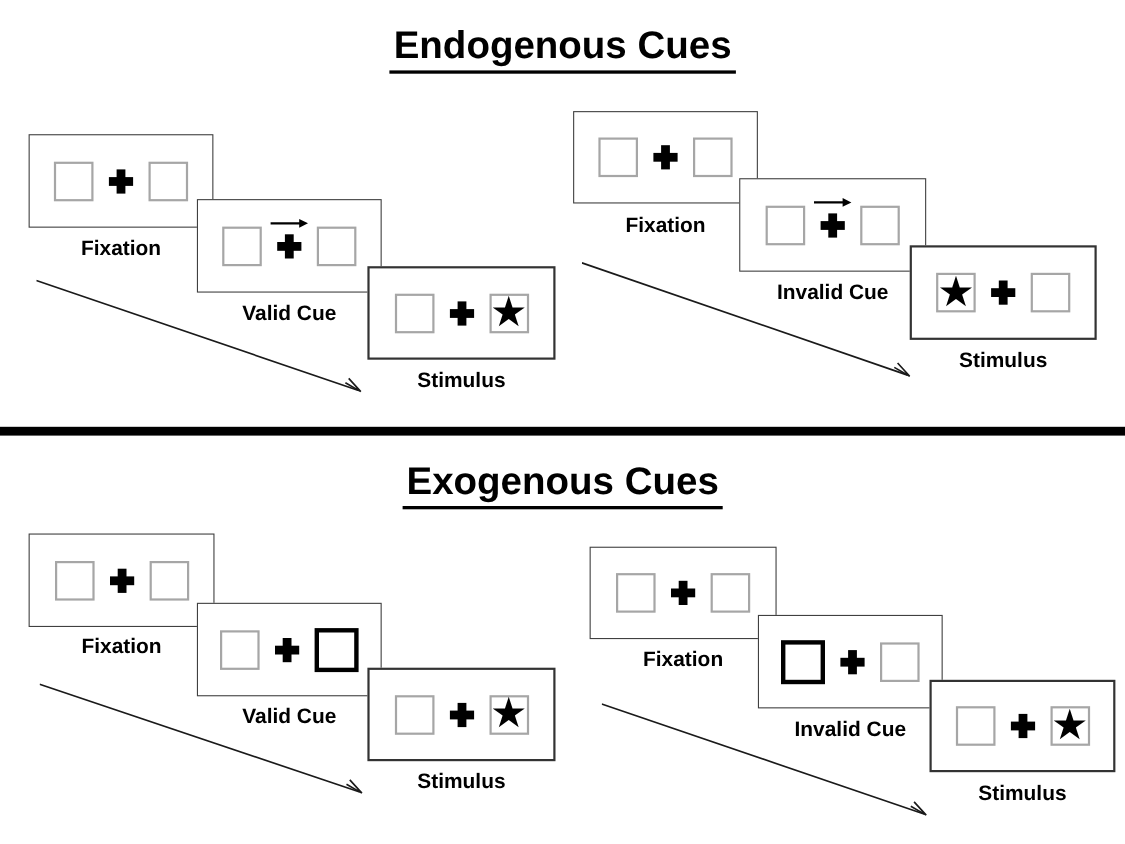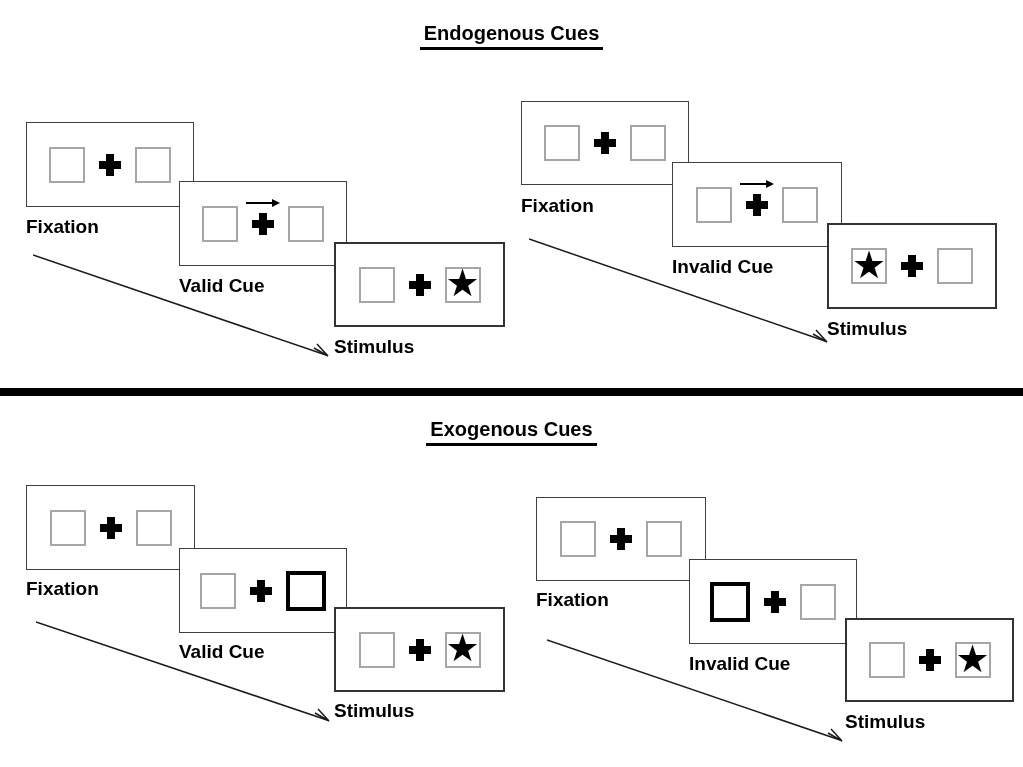--- a/index.html
+++ b/index.html
@@ -2,21 +2,21 @@
 <html><head>
 <meta charset="utf-8">
 <style>
   html,body { margin:0; padding:0; background:#fff; }
   .page {
     position:relative; width:1023px; height:767px; background:#ffffff;
     font-family:"Liberation Sans", sans-serif; overflow:hidden;
   }
   .section-title {
     position:absolute; left:0; width:100%; text-align:center;
-    font-size:20px; font-weight:bold; color:#000;
+    font-size:35px; font-weight:bold; color:#000;
   }
   .section-title span {
     display:inline-block; border-bottom:3px solid #000; padding:0 4px 2px 4px;
   }
   .divider { position:absolute; left:0; top:388px; width:1023px; height:8px; background:#000; }
 
   .panel {
     position:absolute; box-sizing:border-box; background:#fff;
     border:1px solid #404040;
     display:flex; align-items:center; justify-content:center; gap:14px;
@@ -34,21 +34,21 @@
     color:#000; display:block; margin-top:-3px;
   }
 
   .plus-group { position:relative; width:22px; height:22px; }
   .plus { position:relative; width:22px; height:22px; }
   .plus::before { content:""; position:absolute; left:7px; top:0; width:8px; height:22px; background:#000; }
   .plus::after  { content:""; position:absolute; left:0; top:7px; width:22px; height:8px; background:#000; }
   .cue-arrow { position:absolute; left:50%; top:-16px; transform:translateX(-50%); }
 
   .panel-label {
-    position:absolute; text-align:left; font-size:19px; font-weight:bold; color:#000;
+    position:absolute; text-align:center; font-size:19px; font-weight:bold; color:#000;
     white-space:nowrap;
   }
   .seq-arrow { position:absolute; }
 </style>
 </head>
 <body>
 
 <div class="page">
 
   <div class="section-title" style="top:22px;">

